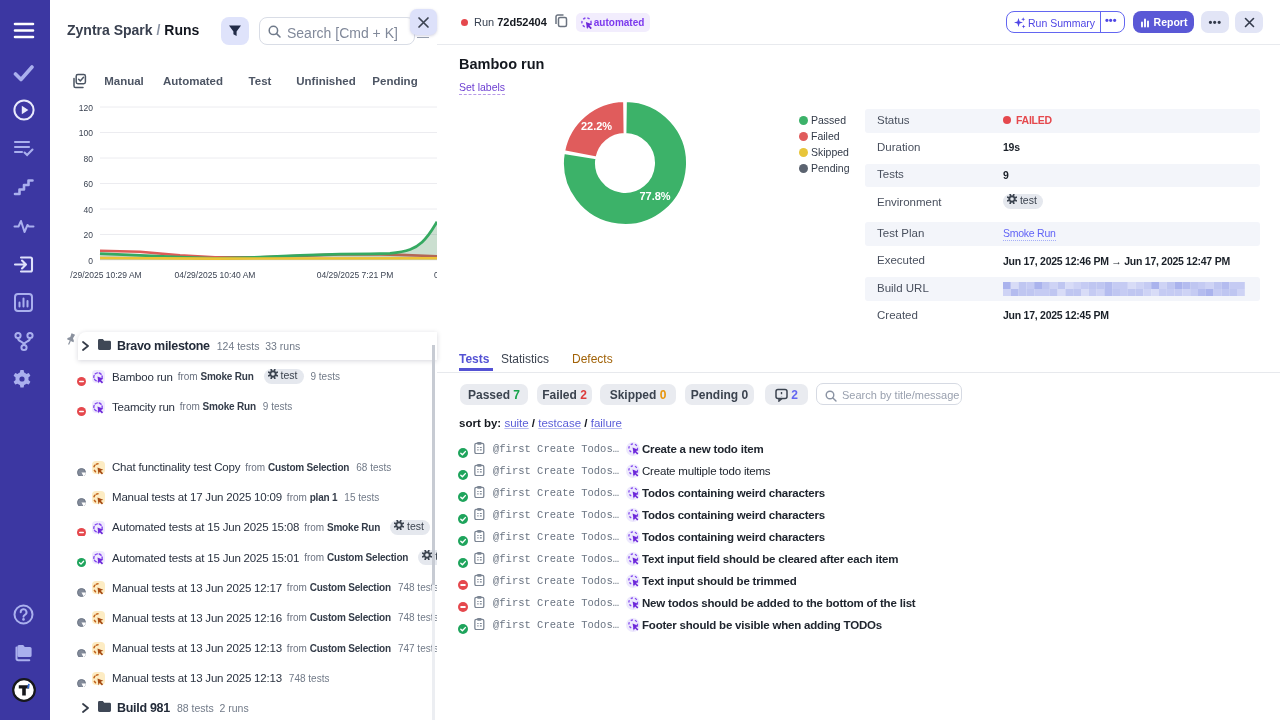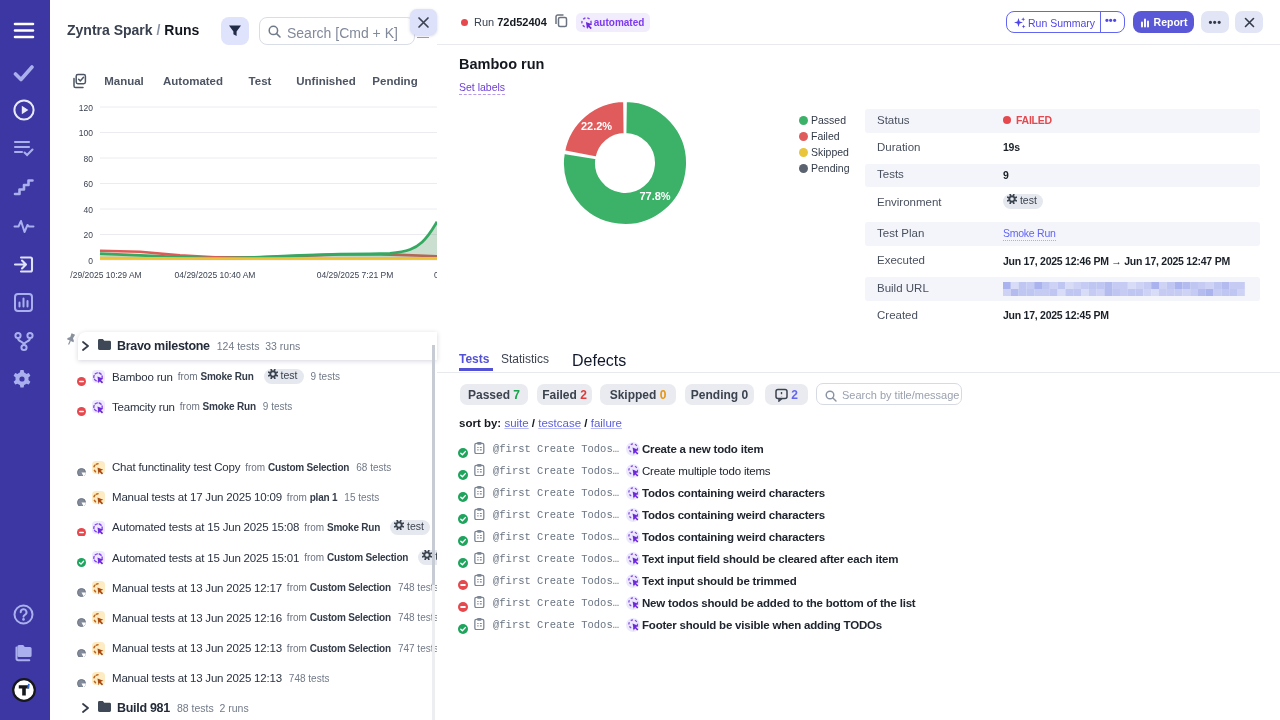--- a/index.html
+++ b/index.html
@@ -500,21 +500,21 @@
         <rect x="226.2" y="0" width="7.8" height="7" fill="#c5cbf3"></rect>
         <rect x="226.2" y="7" width="7.8" height="7" fill="#bfc6f1"></rect>
         <rect x="234.0" y="0" width="7.8" height="7" fill="#c5cbf3"></rect>
         <rect x="234.0" y="7" width="7.8" height="7" fill="#ced3f5"></rect>
       </svg></div>
 <div class="ab" style="left:877px;top:308.8px;font-size:11.5px;color:#49505e">Created</div>
 <div class="ab" style="left:1003px;top:309.3px;font-size:10.5px;letter-spacing:-0.25px;color:#1b2129;white-space:nowrap"><b>Jun 17, 2025 12:45 PM</b></div>
 <div class="ab" style="left:459px;top:352px;font-size:12px;font-weight:bold;color:#5452d4">Tests</div>
 <div class="ab" style="left:459px;top:368px;width:34px;height:2.5px;background:#5452d4"></div>
 <div class="ab" style="left:501px;top:352px;font-size:12px;color:#3c4350">Statistics</div>
-<div class="ab" style="left:572px;top:352px;font-size:16px;color:#0f172a">Defects</div>
+<div class="ab" style="left:572px;top:352px;font-size:12px;color:#a16207">Defects</div>
 <div class="ab" style="left:437px;top:372px;width:843px;height:1px;background:#e7e9ed"></div>
 <div class="chip" style="left:460px;top:384px;width:68px;height:21px;font-size:12px">Passed&nbsp;<span style="color:#16a34a">7</span></div>
 <div class="chip" style="left:537px;top:384px;width:55px;height:21px;font-size:12px">Failed&nbsp;<span style="color:#dd3c3c">2</span></div>
 <div class="chip" style="left:600px;top:384px;width:76px;height:21px;font-size:12px">Skipped&nbsp;<span style="color:#e7950c">0</span></div>
 <div class="chip" style="left:685px;top:384px;width:69px;height:21px;font-size:12px">Pending&nbsp;<span style="color:#3b434f">0</span></div>
 <div class="chip" style="left:765px;top:384px;width:43px;height:21px;font-size:12px"><svg width="13" height="14" viewBox="0 0 13 14">
         <rect x="1" y="1.5" width="11" height="9" rx="2" fill="none" stroke="#3b434f" stroke-width="1.5"></rect>
         <path d="M4 10.5 v2.5 l3-2.5" fill="none" stroke="#3b434f" stroke-width="1.5"></path>
         <path d="M6.5 4 v2.2 M6.5 8 v.3" stroke="#3b434f" stroke-width="1.4"></path>
       </svg>&nbsp;<span style="color:#6366f1">2</span></div>

